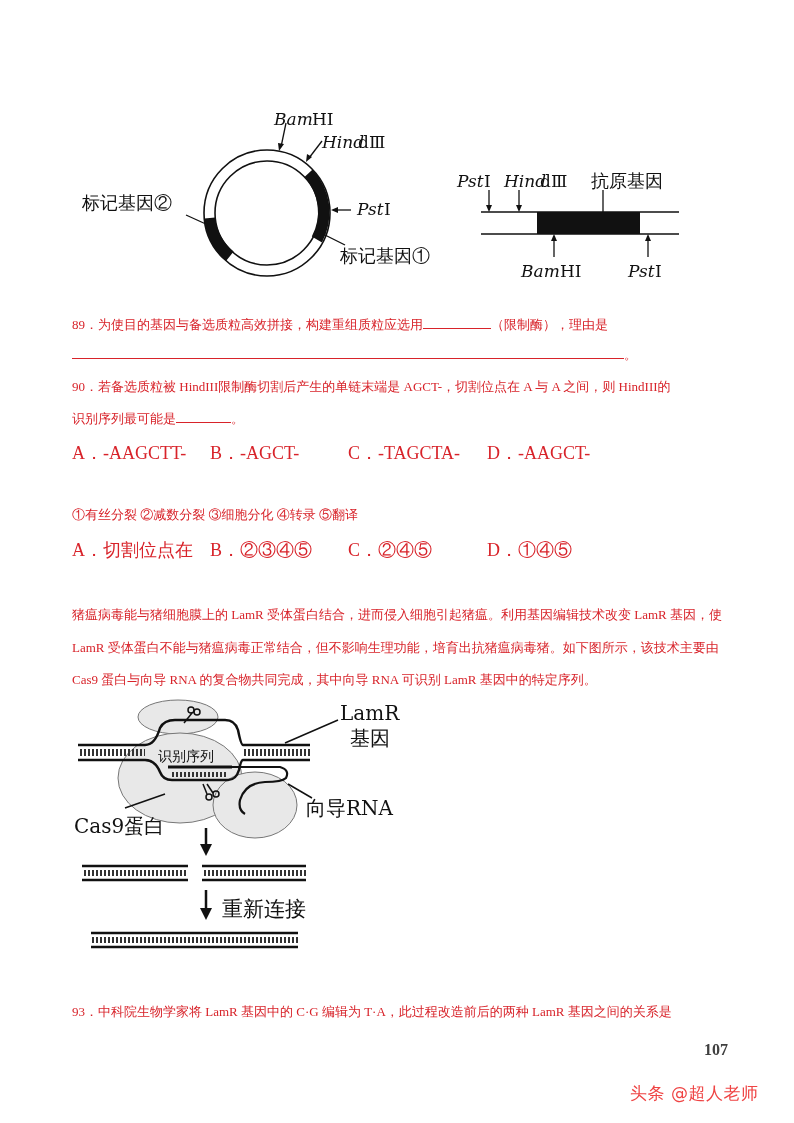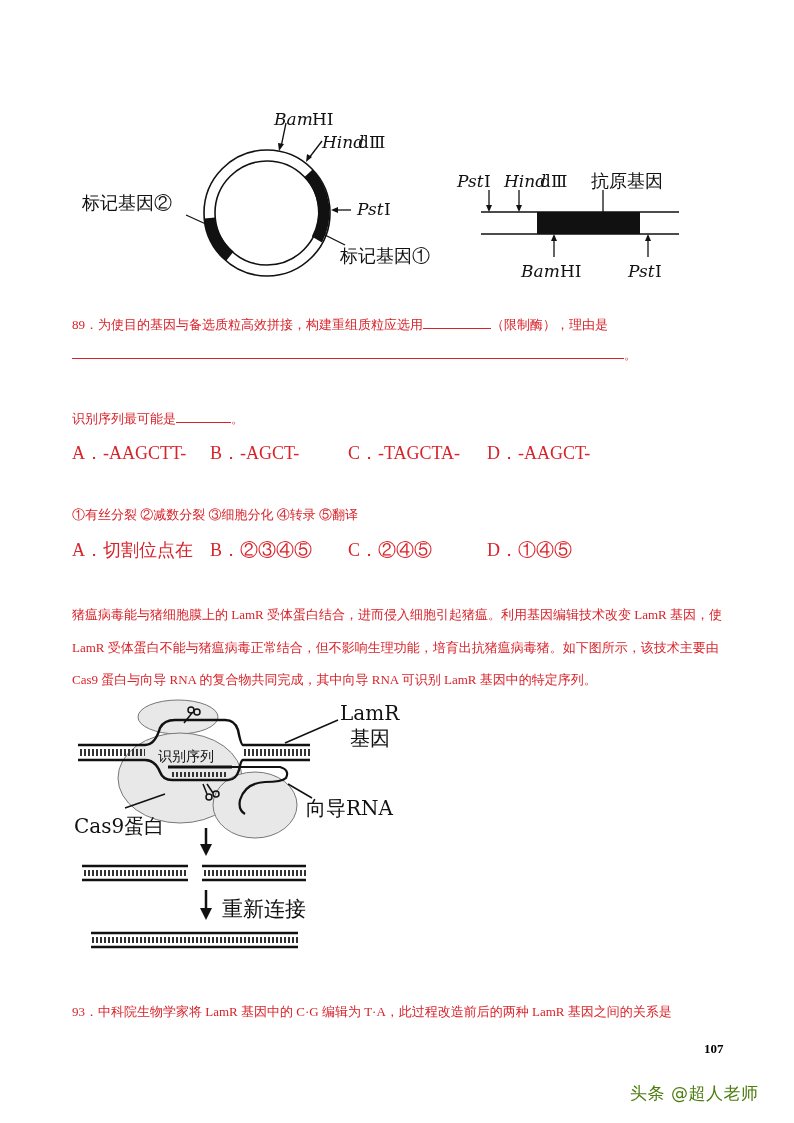--- a/index.html
+++ b/index.html
@@ -5,23 +5,23 @@
   html, body { margin: 0; padding: 0; background: #ffffff; }
   body { width: 794px; height: 1123px; position: relative; overflow: hidden;
          font-family: "DejaVu Serif", "Liberation Serif", serif; }
   .page { position: absolute; left: 0; top: 0; width: 794px; height: 1123px; }
   .q { position: absolute; left: 72px; color: #d8232a; font-size: 13px; line-height: 20px;
        font-family: "Liberation Serif", "DejaVu Serif", serif; white-space: nowrap; }
   .blank { display: inline-block; border-bottom: 1px solid #d8232a; height: 14px; vertical-align: baseline; }
   .opt { position: absolute; color: #d8232a; font-size: 18px; font-family: "Liberation Serif", "DejaVu Serif", serif; white-space: nowrap; }
   .para { position: absolute; left: 72px; width: 650px; color: #d8232a; font-size: 13px; line-height: 32.5px;
           font-family: "Liberation Serif", "DejaVu Serif", serif; margin-top: 37px; }
-  .pagenum { position: absolute; left: 704px; top: 1041px; font-size: 13px; font-weight: bold; color: #000000;
+  .pagenum { position: absolute; left: 704px; top: 1041px; font-size: 16px; font-weight: bold; color: #404040;
              font-family: "Liberation Serif", serif; }
-  .watermark { position: absolute; left: 630px; top: 1082px; font-size: 17px; color: #4d7c0f;
+  .watermark { position: absolute; left: 630px; top: 1082px; font-size: 17px; color: #ef4444;
                font-family: "DejaVu Sans", sans-serif; letter-spacing: 0.5px; }
   svg text { font-family: "DejaVu Serif", "Liberation Serif", serif; }
   .fig { position: absolute; }
 </style>
 </head>
 <body>
 
 <div class="page">
 
   <svg class="fig" style="left:60px;top:95px;" width="640" height="200" viewBox="0 0 640 200">
@@ -83,20 +83,21 @@
     <text x="595" y="182" font-size="17" fill="#111">Ⅰ</text>
   </svg>
 
   <div class="q" style="top:314px;">
     <span>89．为使目的基因与备选质粒高效拼接，构建重组质粒应选用</span><span class="blank" style="width:68px;"></span><span>（限制酶），理由是</span>
   </div>
   <div class="q" style="top:344px;">
     <span class="blank" style="width:552px;"></span><span>。</span>
   </div>
 
+  <div class="q" style="top:377px;">90．若备选质粒被 HindIII限制酶切割后产生的单链末端是 AGCT-，切割位点在 A 与 A 之间，则 HindIII的</div>
   <div class="q" style="top:408px;">
     <span>识别序列最可能是</span><span class="blank" style="width:55px;"></span><span>。</span>
   </div>
   <div class="opt" style="left:72px;top:441px;">A．-AAGCTT-</div>
   <div class="opt" style="left:210px;top:441px;">B．-AGCT-</div>
   <div class="opt" style="left:348px;top:441px;">C．-TAGCTA-</div>
   <div class="opt" style="left:487px;top:441px;">D．-AAGCT-</div>
 
   <div class="q" style="top:505px;">①有丝分裂 ②减数分裂 ③细胞分化 ④转录 ⑤翻译</div>
   <div class="opt" style="left:72px;top:538px;">A．切割位点在</div>

